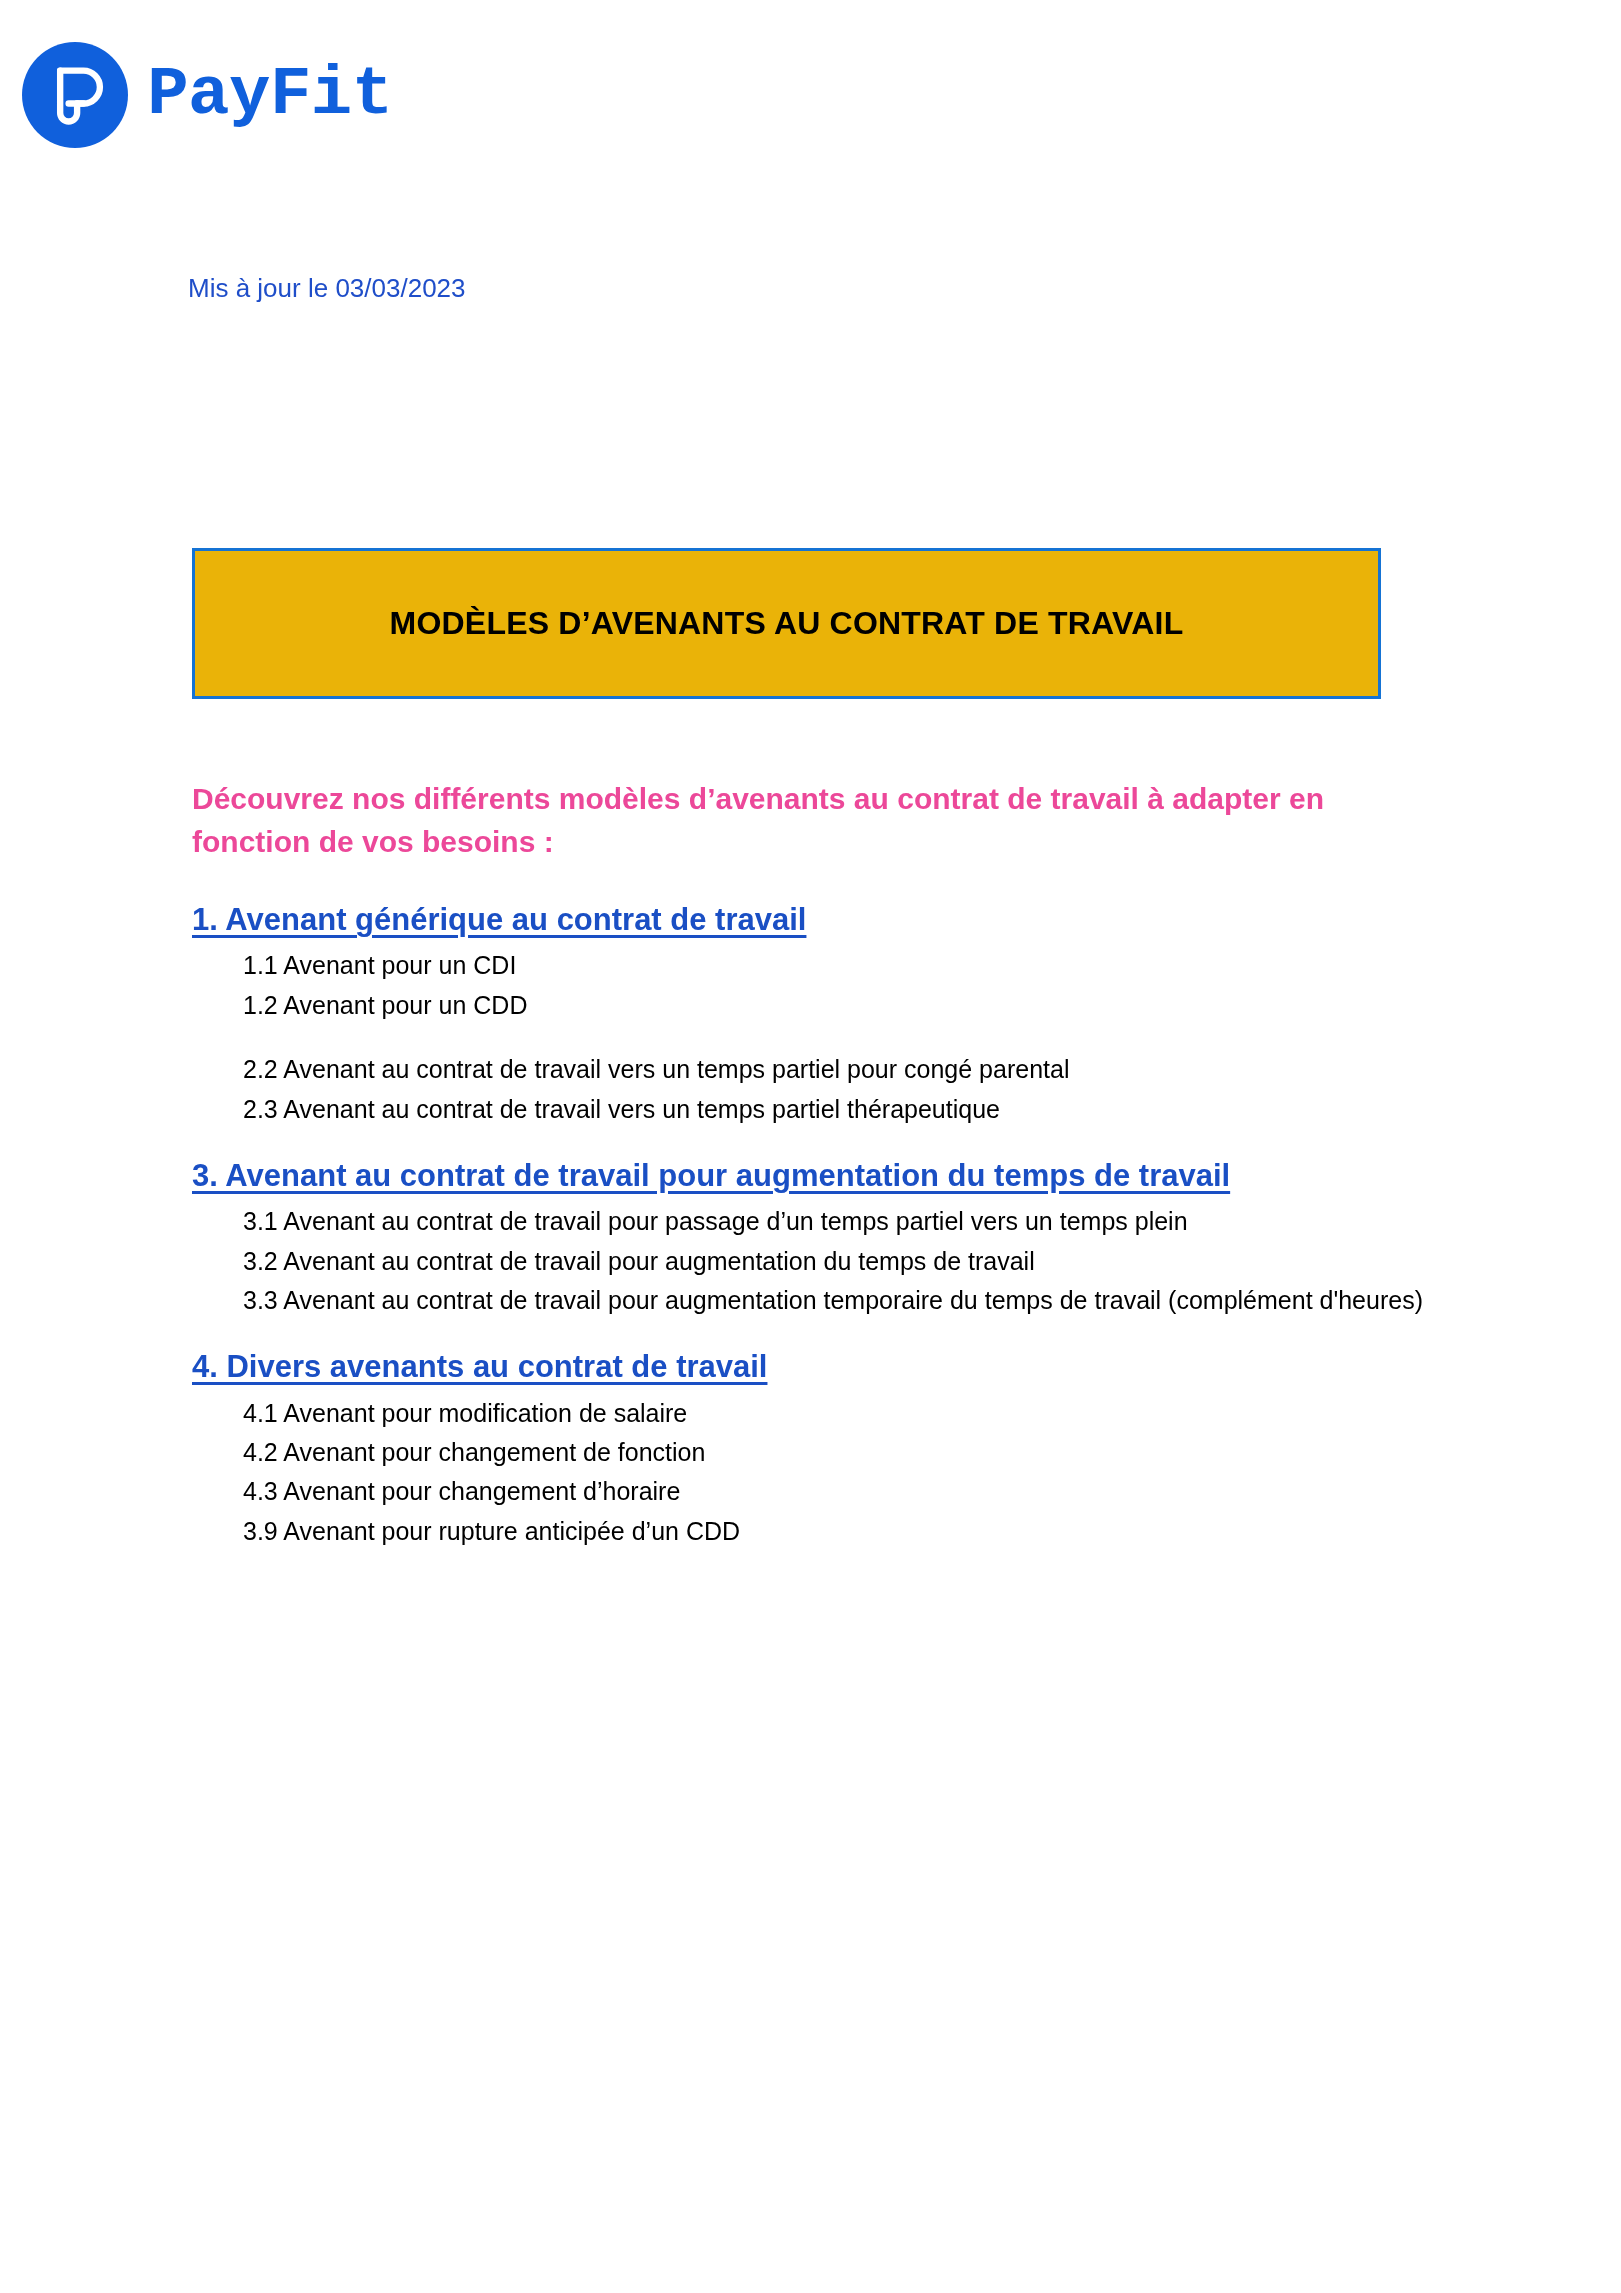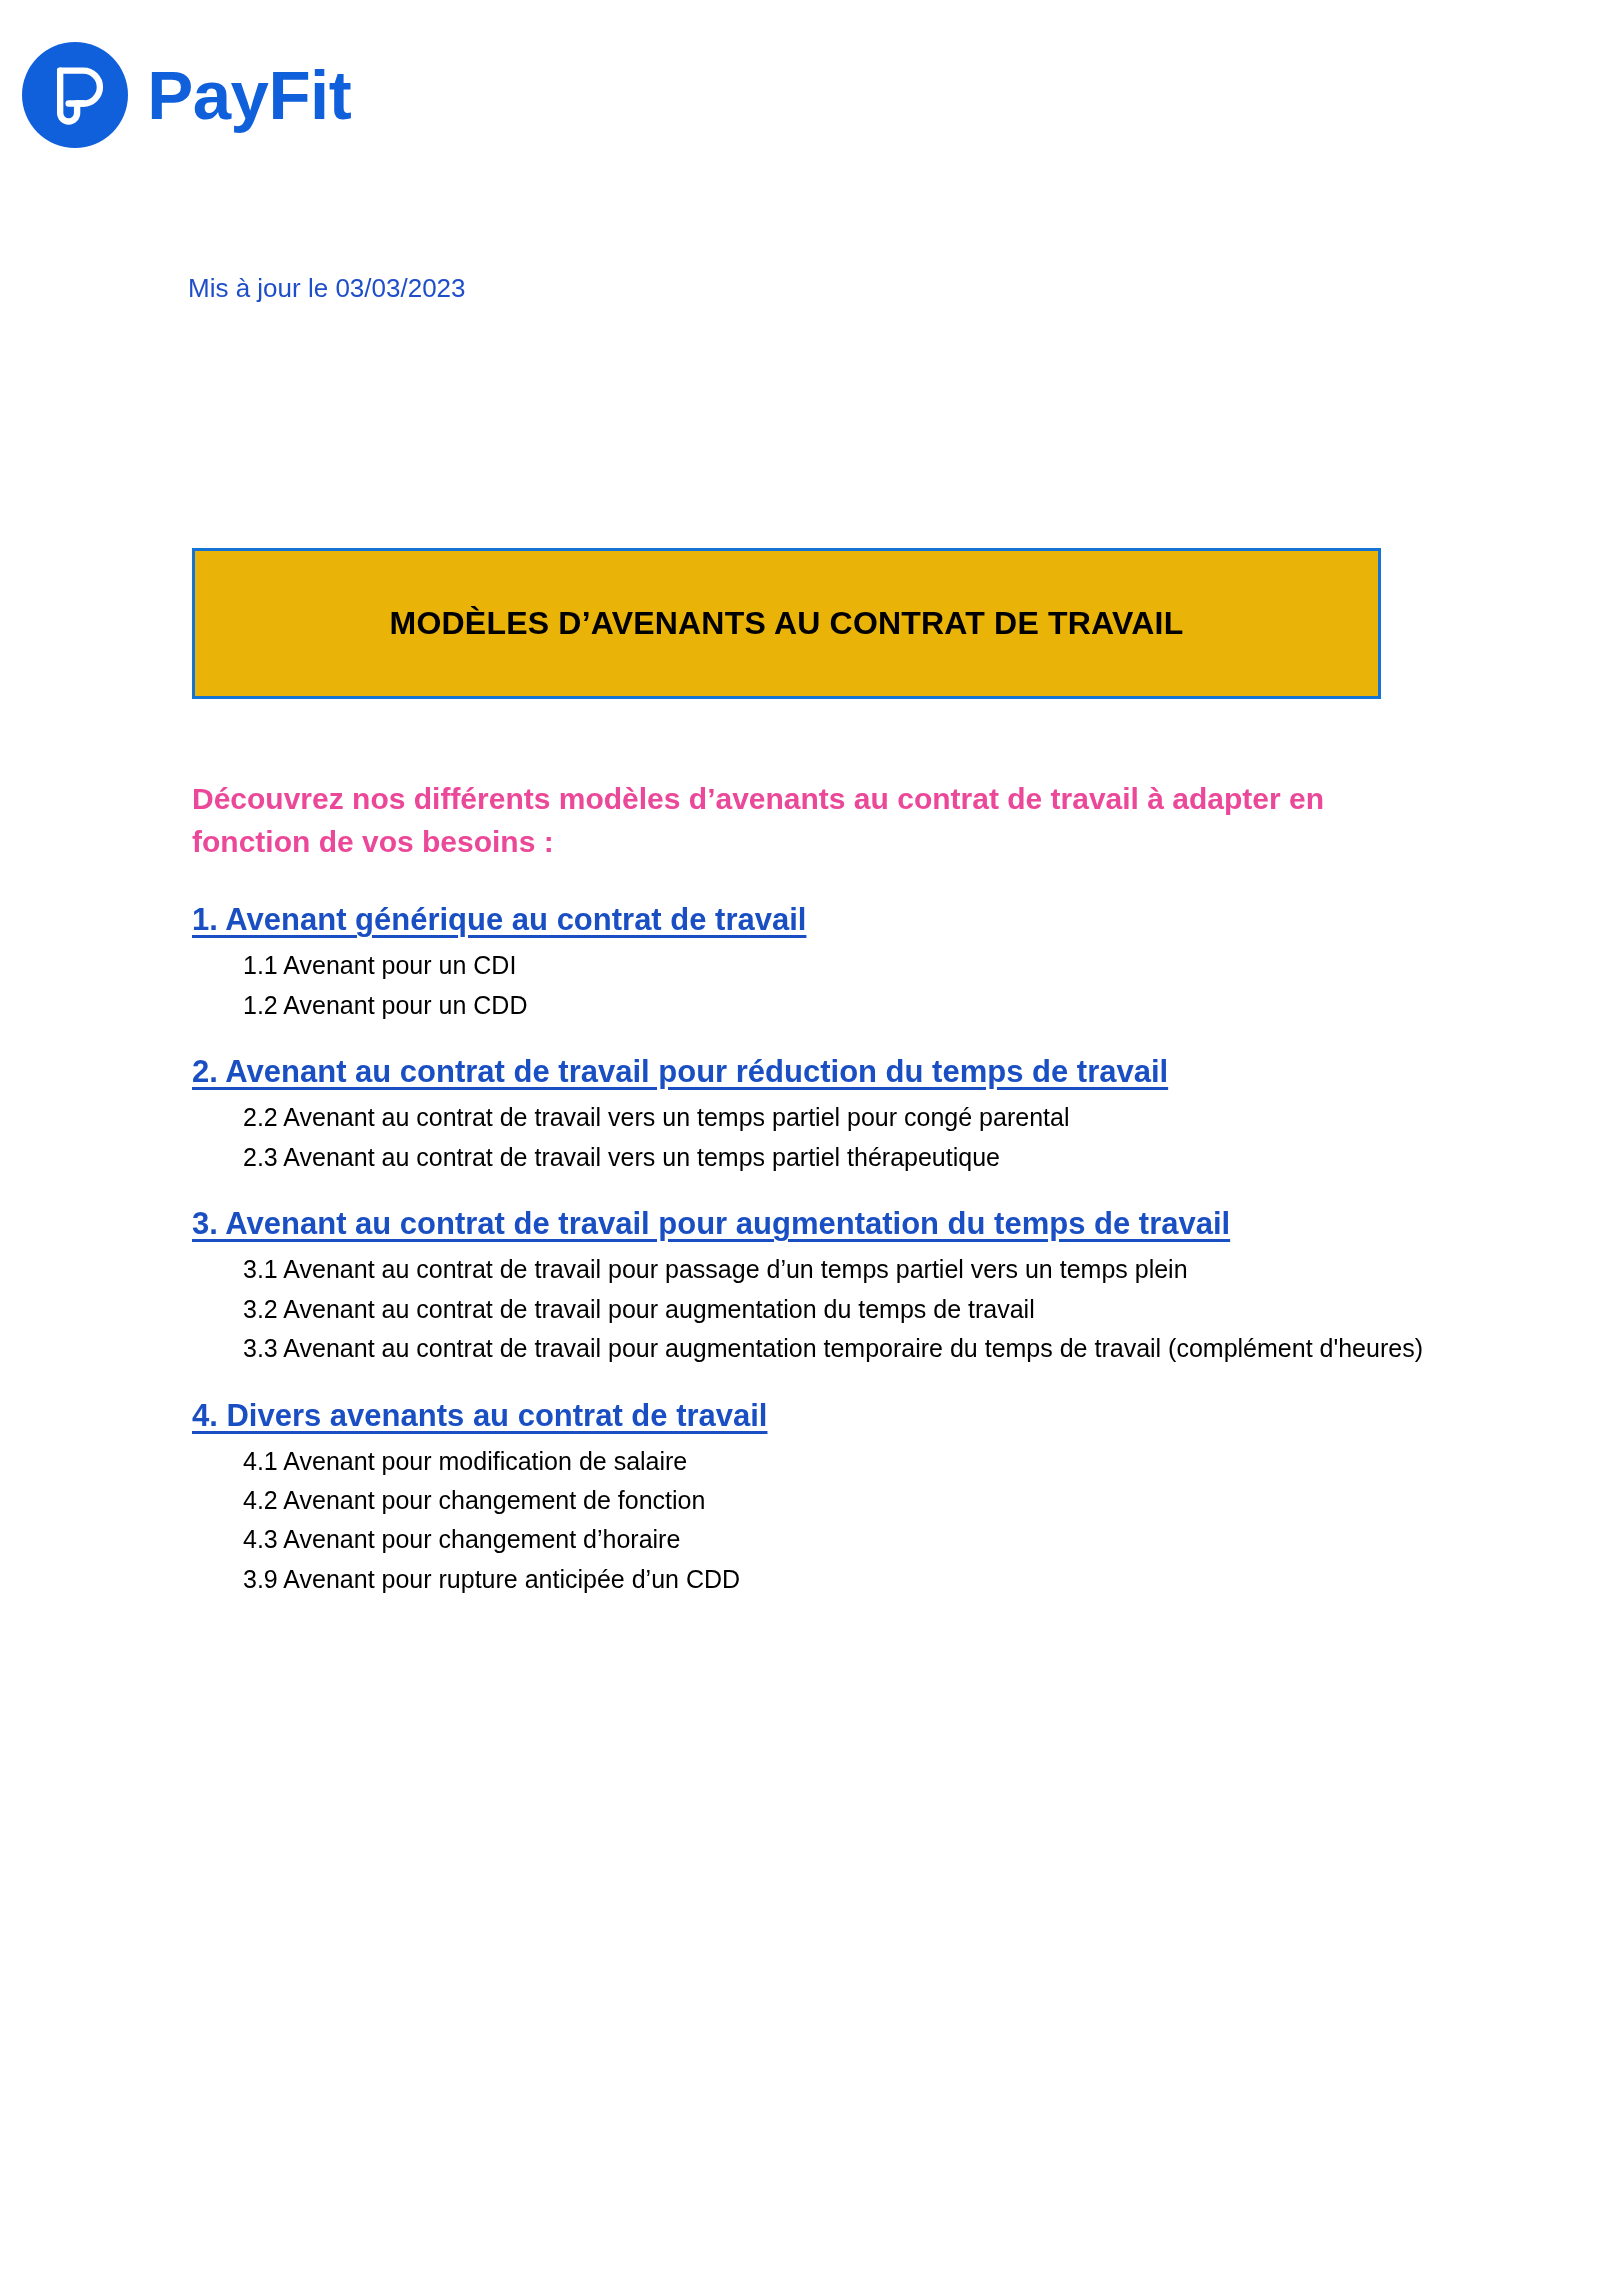--- a/index.html
+++ b/index.html
@@ -25,21 +25,21 @@
     align-items: center;
     gap: 19.6px;
   }
   .logo-mark {
     width: 106px;
     height: 106px;
     flex: 0 0 106px;
     display: block;
   }
   .logo-wordmark {
-    font-family: Liberation Sans, sans-serif;
+    font-family: Liberation Mono, monospace;
     font-size: 69px;
     font-weight: bold;
     letter-spacing: -0.5px;
     color: #1060DC;
     line-height: 1;
     white-space: nowrap;
   }
 
   
   .updated-date {
@@ -146,21 +146,20 @@
 
   <div class="section">
     <a class="section-heading">1. Avenant générique au contrat de travail</a>
     <ul class="sub-list">
       <li class="sub-item">1.1 Avenant pour un CDI</li>
       <li class="sub-item">1.2 Avenant pour un CDD</li>
     </ul>
   </div>
 
   <div class="section">
-    <a class="section-heading">2. Avenant au contrat de travail pour réduction du temps de travail</a>
     <ul class="sub-list">
       <li class="sub-item">2.2 Avenant au contrat de travail vers un temps partiel pour congé parental</li>
       <li class="sub-item">2.3 Avenant au contrat de travail vers un temps partiel thérapeutique</li>
     </ul>
   </div>
 
   <div class="section">
     <a class="section-heading">3. Avenant au contrat de travail pour augmentation du temps de travail</a>
     <ul class="sub-list">
       <li class="sub-item">3.1 Avenant au contrat de travail pour passage d’un temps partiel vers un temps plein</li>

